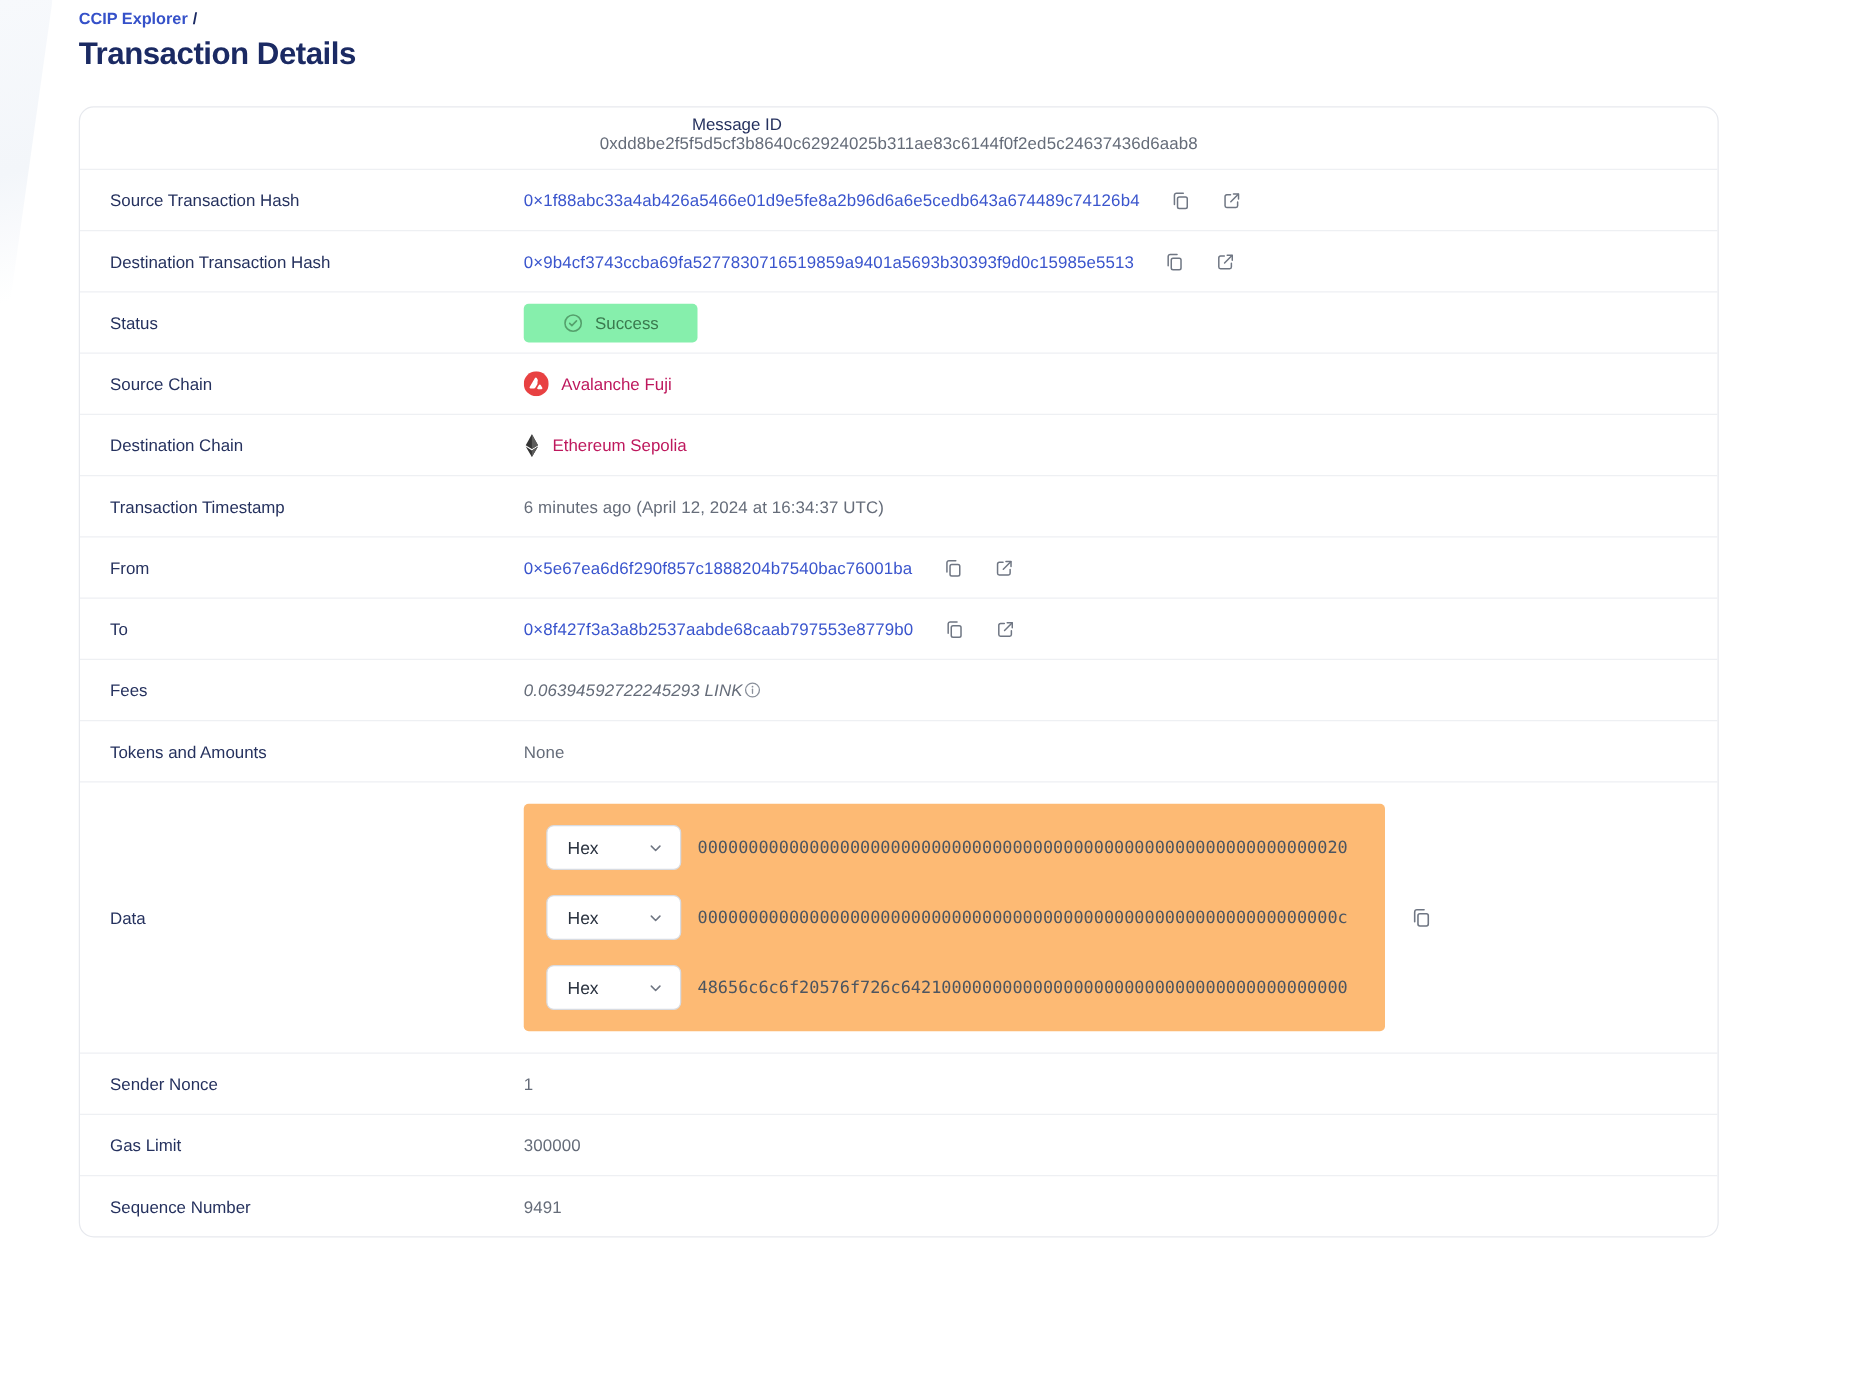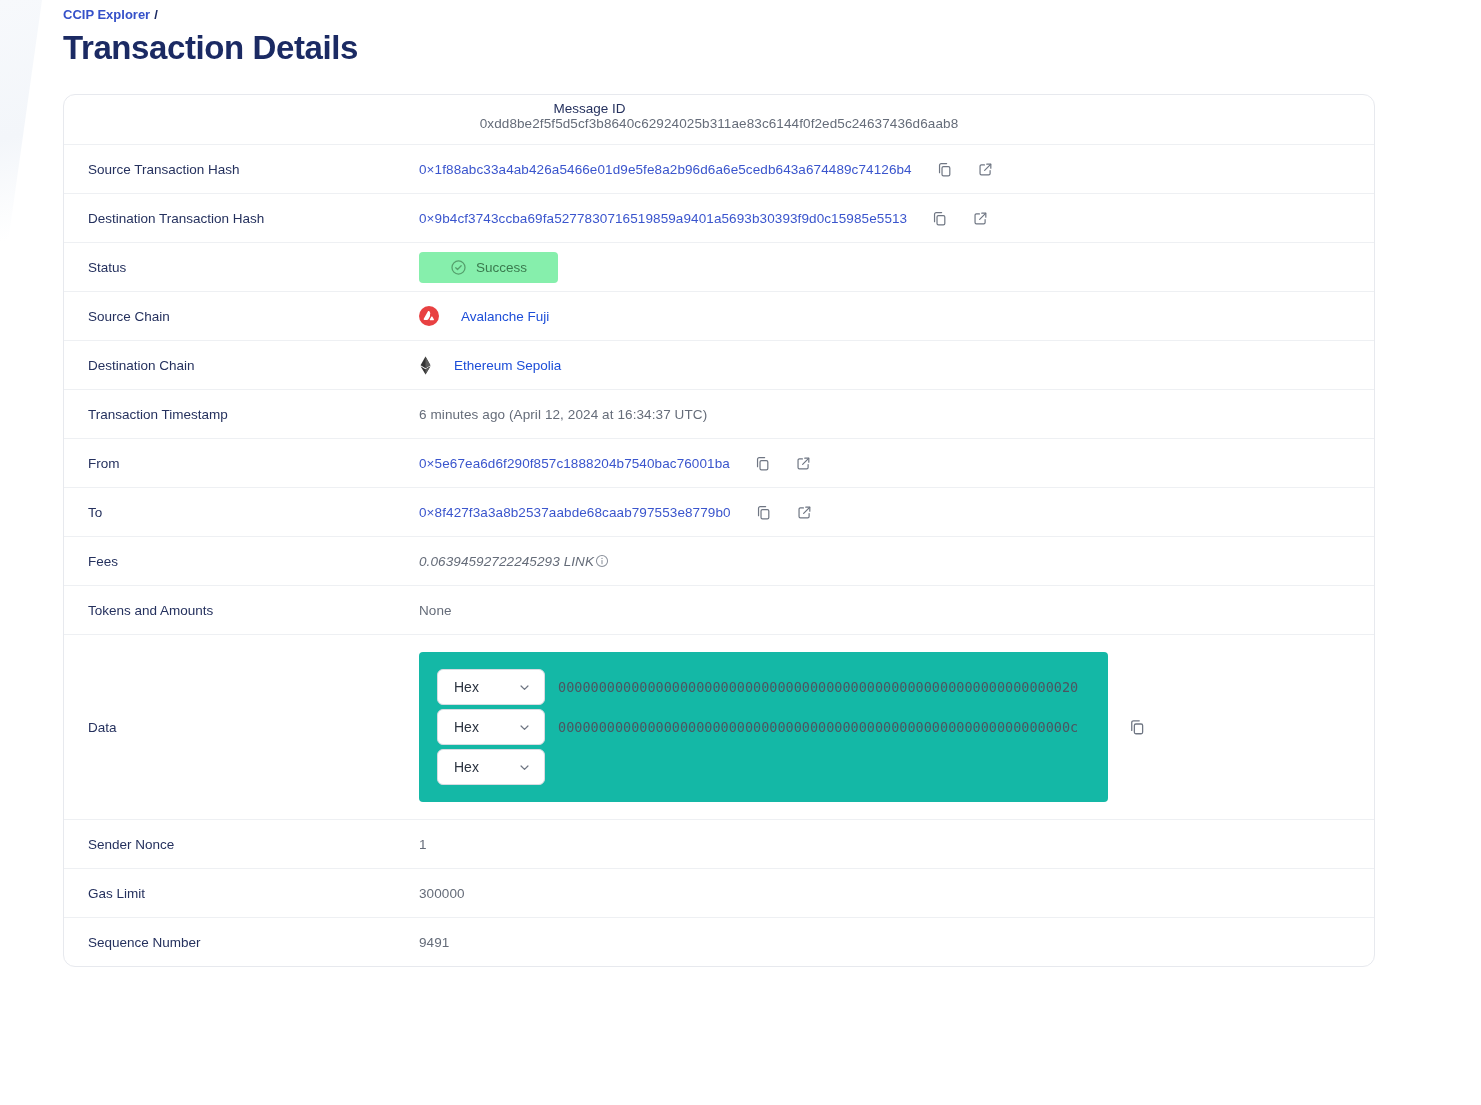--- a/index.html
+++ b/index.html
@@ -18,21 +18,21 @@
     pointer-events:none;
   }
   .content { padding:0 106px 0 63px; }
 
   
   .breadcrumb { padding-top:7px; font-size:13px; font-weight:700; }
   .breadcrumb a { color:#3551c9; text-decoration:none; cursor:pointer; }
   .breadcrumb .sep { color:#1b2a63; font-weight:700; margin-left:4px; }
   h1.page-title {
     margin-top:7px;
-    font-size:33px; font-weight:700; color:#1b2a63; letter-spacing:-0.4px;
+    font-size:25px; font-weight:700; color:#1b2a63; letter-spacing:-0.4px;
   }
 
   
   .tabs { margin-top:45px; border-bottom:1px solid #e4e6ea; }
   .tab {
     display:inline-block;
     padding:12px 24px 14px 24px;
     font-size:15px; font-weight:700; color:#3a57c8;
     border-bottom:3px solid transparent;
     margin-bottom:-1px;
@@ -73,34 +73,34 @@
 
   
   .badge {
     display:inline-flex; align-items:center; gap:9px;
     background:#86efac; color:#3a7a4e;
     font-size:13.5px; font-weight:500;
     padding:7px 31px; border-radius:4px;
   }
 
   
-  .chain { display:inline-flex; align-items:center; gap:22px; font-size:13.5px; color:#1d4ed8; }
+  .chain { display:inline-flex; align-items:center; gap:10px; font-size:13.5px; color:#be185d; }
 
   
   .fees-wrap { display:inline-flex; align-items:center; gap:1px;font-style:italic; }
   .info-icon { color:#8a909b; display:inline-flex; }
 
   
   .row.data-row { padding-top:17px; padding-bottom:17px; }
   .data-panel {
-    background:#14b8a6;
+    background:#fdba74;
     border-radius:4px;
     padding:17px 18px;
     width:689px;
-    display:flex; flex-direction:column; gap:4px;
+    display:flex; flex-direction:column; gap:20px;
   }
   .hex-line { display:flex; align-items:center; gap:13px; }
   .hex-select {
     width:108px; height:36px; flex-shrink:0;
     background:#fff; border:1px solid #d8dbe1; border-radius:6px;
     display:flex; align-items:center; justify-content:space-between;
     padding:0 12px 0 16px;
     font-size:14px; color:#2b3340; cursor:pointer;
   }
   .hex-select .chev { color:#6f7683; display:inline-flex; }
@@ -306,20 +306,21 @@
           </div>
           <div class="hex-line">
             <div class="hex-select">
               <span>Hex</span>
               <span class="chev">
                   <svg width="15" height="15" viewBox="0 0 24 24">
                     <path d="M6.5 9.5l5.5 5.5 5.5-5.5" fill="none" stroke="currentColor" stroke-width="2" stroke-linecap="round" stroke-linejoin="round"></path>
                   </svg>
                 </span>
             </div>
+            <div class="hex-text">48656c6c6f20576f726c64210000000000000000000000000000000000000000</div>
           </div>
         </div>
         <button class="icon-btn data-copy">
             <svg width="18" height="18" viewBox="0 0 24 24">
               <use href="#i-copy"></use>
             </svg>
           </button>
       </div>
 
       <div class="row">

